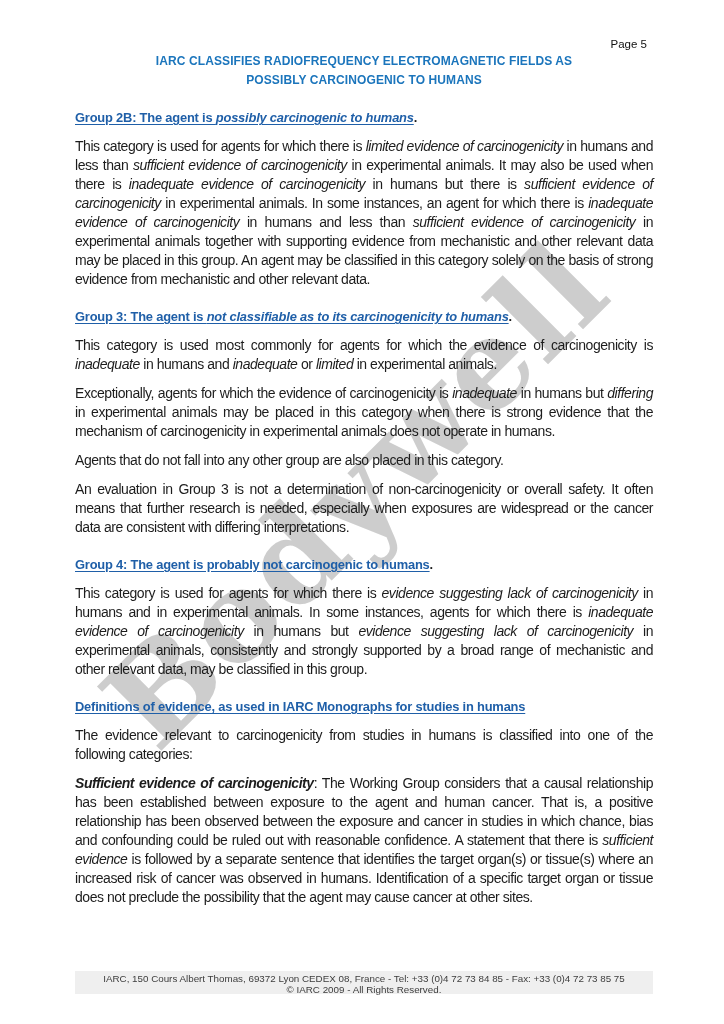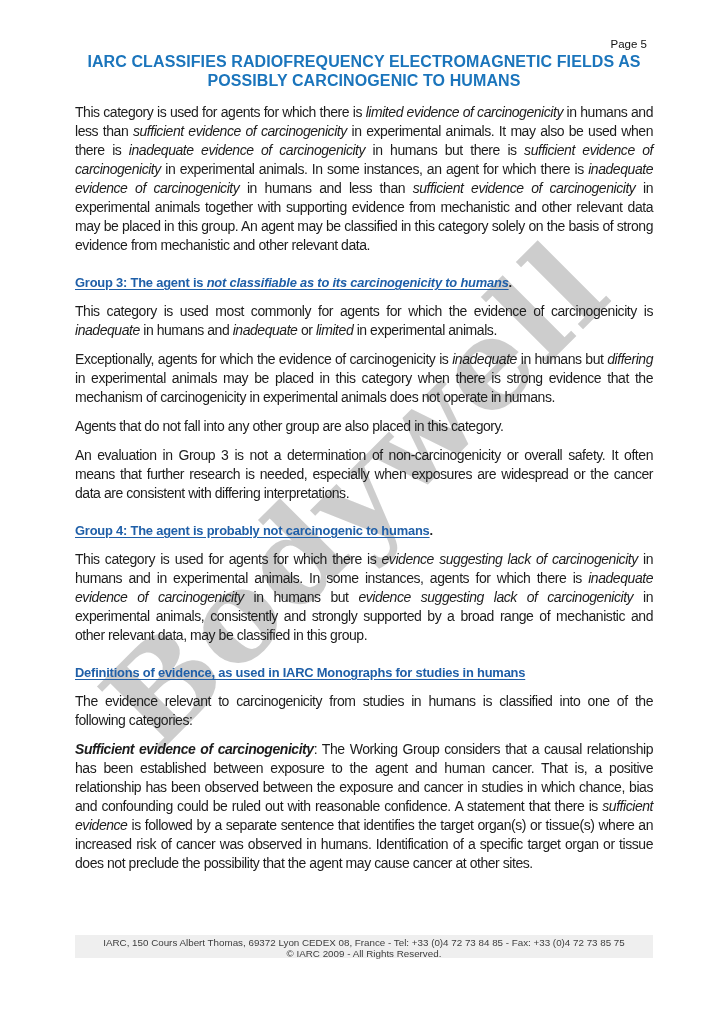--- a/index.html
+++ b/index.html
@@ -16,60 +16,61 @@
     user-select:none; pointer-events:none;
   }
   .pagenum {
     position:absolute; top:38px; right:77px; z-index:1;
     font-size:11.5px; color:#111;
   }
   .content { position:absolute; left:75px; top:52px; width:578px; z-index:1; }
   .title {
     margin:0; text-align:center;
     color:var(--title-blue,#1b75bc);
-    font-weight:700; font-size:16px; line-height:19px; letter-spacing:0.1px;
+    font-weight:700; font-size:12px; line-height:19px; letter-spacing:0.1px;
   }
   .title-line { display:block; }
   .doc-body { margin-top:13px; }
   h2.heading {
     margin:18px 0 0 0;
     color:var(--heading-blue,#1f5fa8);
     font-size:12.9px; line-height:19px; font-weight:700; letter-spacing:-0.2px;
   }
   .hd-underline { text-decoration:underline; text-underline-offset:2px; }
   .hd-dot { color:#1b1b1b; }
   p.paragraph {
     margin:10px 0 0 0;
     color:var(--body-text,#1c1c1c);
     font-size:14px; line-height:19px; letter-spacing:-0.45px;
     text-align:justify;
   }
   .it { font-style:italic; }
   .bd { font-weight:700; }
   .footer {
-    position:absolute; left:75px; top:935px; width:578px; height:23px; z-index:2;
+    position:absolute; left:75px; top:971px; width:578px; height:23px; z-index:2;
     background:var(--footer-bg,#efefef);
     text-align:center; color:var(--footer-text,#3d3d3d);
     font-size:9.8px; line-height:11px; padding-top:2px; box-sizing:border-box;
   }
   .rights { color:inherit; cursor:pointer; }
 </style>
 </head>
 <body>
 
 <div class="page">
   <div class="watermark">Bodywell</div>
   <div class="pagenum">Page 5</div>
 
   <div class="content">
     <h1 class="title">
       <span class="title-line">IARC CLASSIFIES RADIOFREQUENCY ELECTROMAGNETIC FIELDS AS</span>
       <span class="title-line">POSSIBLY CARCINOGENIC TO HUMANS</span>
     </h1>
     <div class="doc-body">
+        <h2 class="heading"><span class="hd-underline"><span>Group 2B: The agent is </span><span class="it">possibly carcinogenic to humans</span></span><span class="hd-dot">.</span></h2>
         <p class="paragraph"><span>This category is used for agents for which there is </span><span class="it">limited evidence of carcinogenicity</span><span> in humans and less than </span><span class="it">sufficient evidence of carcinogenicity</span><span> in experimental animals. It may also be used when there is </span><span class="it">inadequate evidence of carcinogenicity</span><span> in humans but there is </span><span class="it">sufficient evidence of carcinogenicity</span><span> in experimental animals. In some instances, an agent for which there is </span><span class="it">inadequate evidence of carcinogenicity</span><span> in humans and less than </span><span class="it">sufficient evidence of carcinogenicity</span><span> in experimental animals together with supporting evidence from mechanistic and other relevant data may be placed in this group. An agent may be classified in this category solely on the basis of strong evidence from mechanistic and other relevant data.</span></p>
         <h2 class="heading"><span class="hd-underline"><span>Group 3: The agent is </span><span class="it">not classifiable as to its carcinogenicity to humans</span></span><span class="hd-dot">.</span></h2>
         <p class="paragraph"><span>This category is used most commonly for agents for which the evidence of carcinogenicity is </span><span class="it">inadequate</span><span> in humans and </span><span class="it">inadequate</span><span> or </span><span class="it">limited</span><span> in experimental animals.</span></p>
         <p class="paragraph"><span>Exceptionally, agents for which the evidence of carcinogenicity is </span><span class="it">inadequate</span><span> in humans but </span><span class="it">differing</span><span> in experimental animals may be placed in this category when there is strong evidence that the mechanism of carcinogenicity in experimental animals does not operate in humans.</span></p>
         <p class="paragraph"><span>Agents that do not fall into any other group are also placed in this category.</span></p>
         <p class="paragraph"><span>An evaluation in Group 3 is not a determination of non-carcinogenicity or overall safety. It often means that further research is needed, especially when exposures are widespread or the cancer data are consistent with differing interpretations.</span></p>
         <h2 class="heading"><span class="hd-underline"><span>Group 4: The agent is probably not carcinogenic to humans</span></span><span class="hd-dot">.</span></h2>
         <p class="paragraph"><span>This category is used for agents for which there is </span><span class="it">evidence suggesting lack of carcinogenicity</span><span> in humans and in experimental animals. In some instances, agents for which there is </span><span class="it">inadequate evidence of carcinogenicity</span><span> in humans but </span><span class="it">evidence suggesting lack of carcinogenicity</span><span> in experimental animals, consistently and strongly supported by a broad range of mechanistic and other relevant data, may be classified in this group.</span></p>
         <h2 class="heading"><span class="hd-underline"><span>Definitions of evidence, as used in IARC Monographs for studies in humans</span></span></h2>
         <p class="paragraph"><span>The evidence relevant to carcinogenicity from studies in humans is classified into one of the following categories:</span></p>

